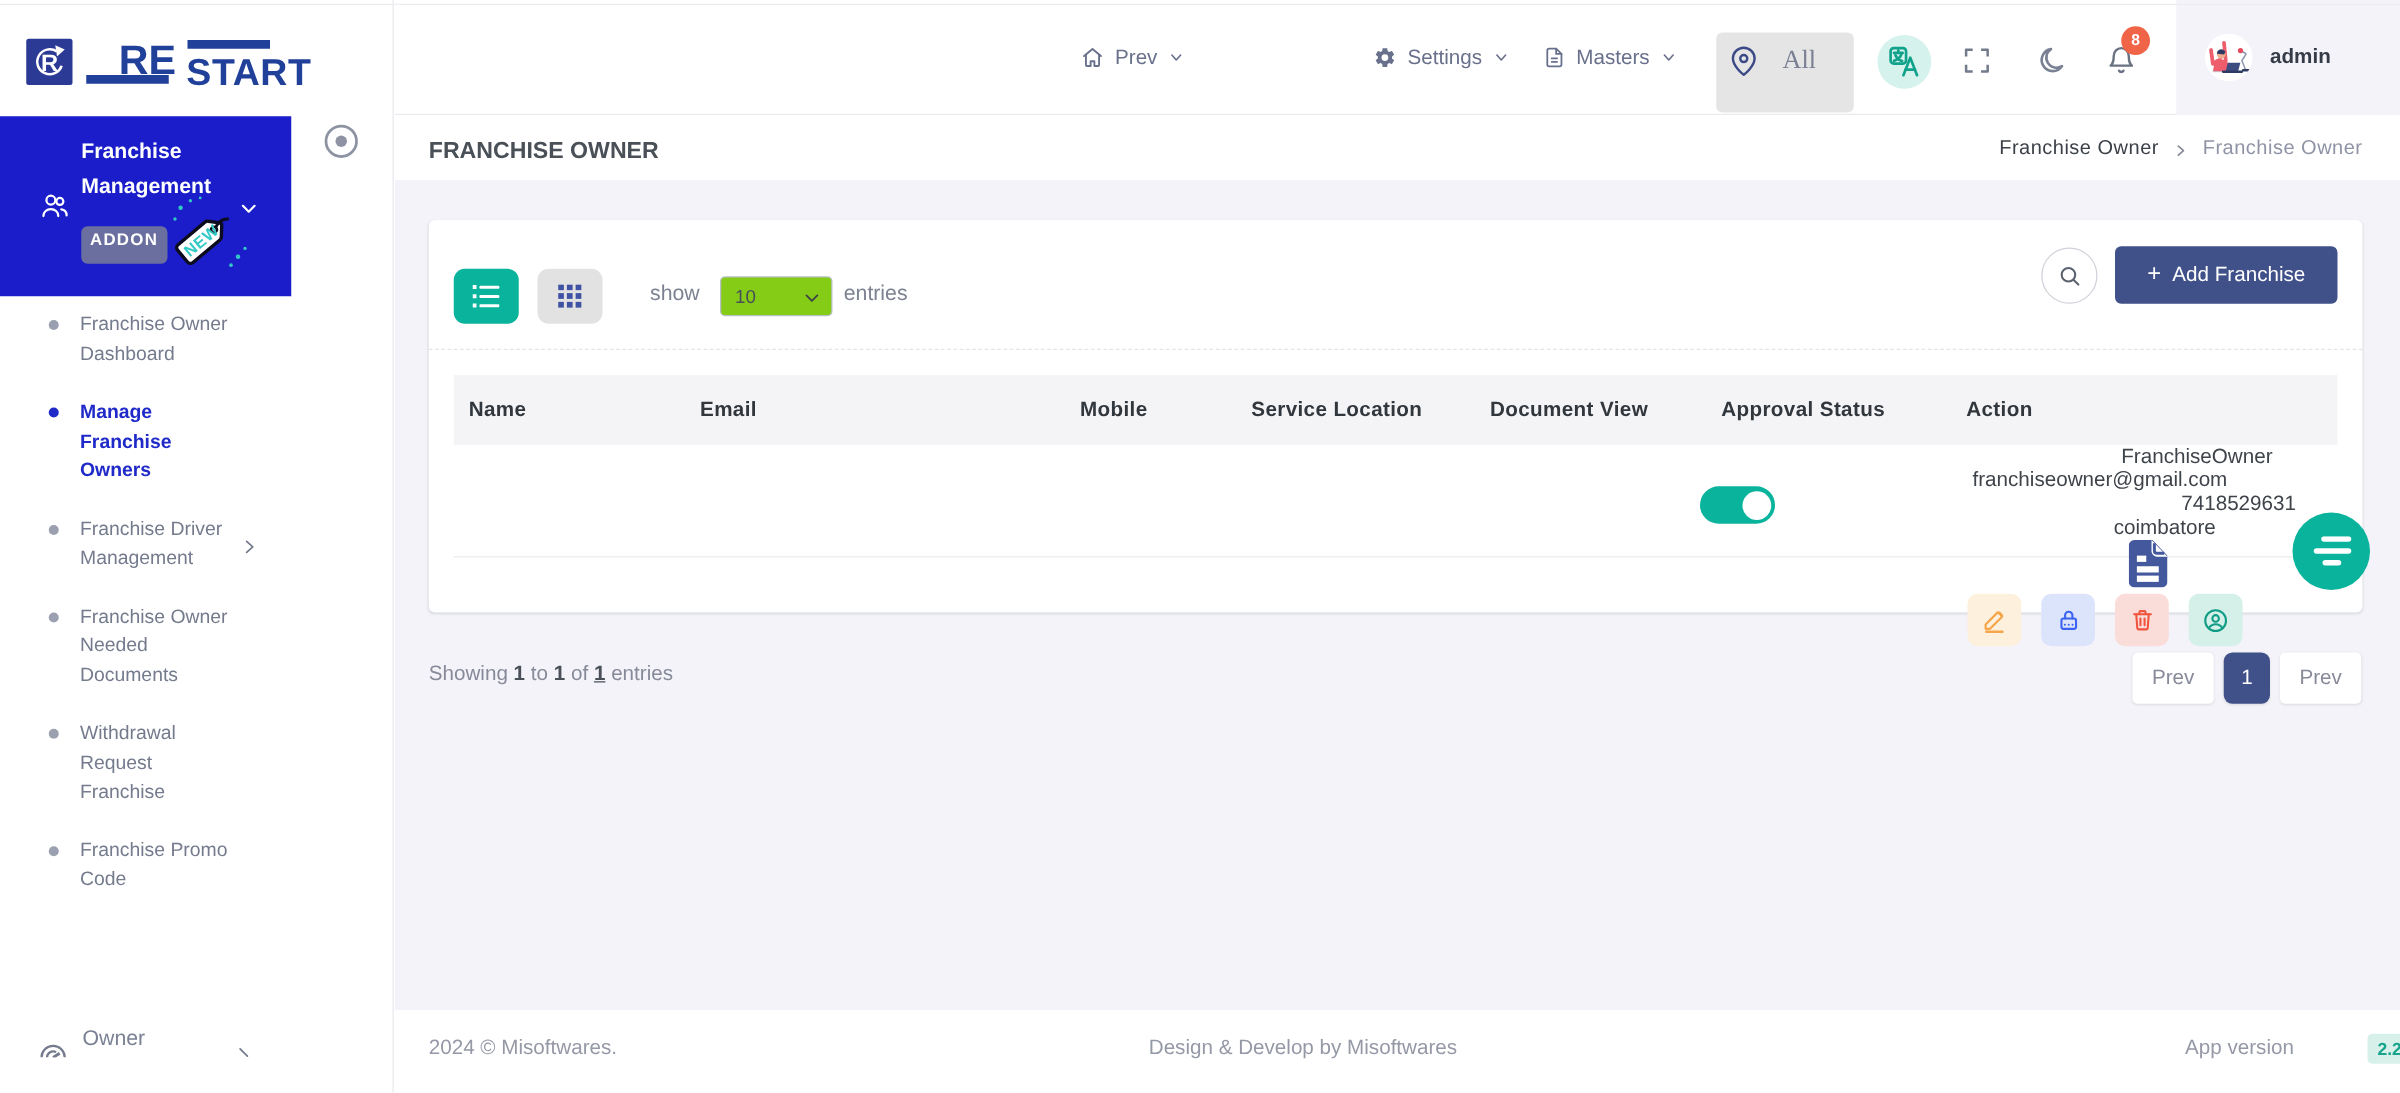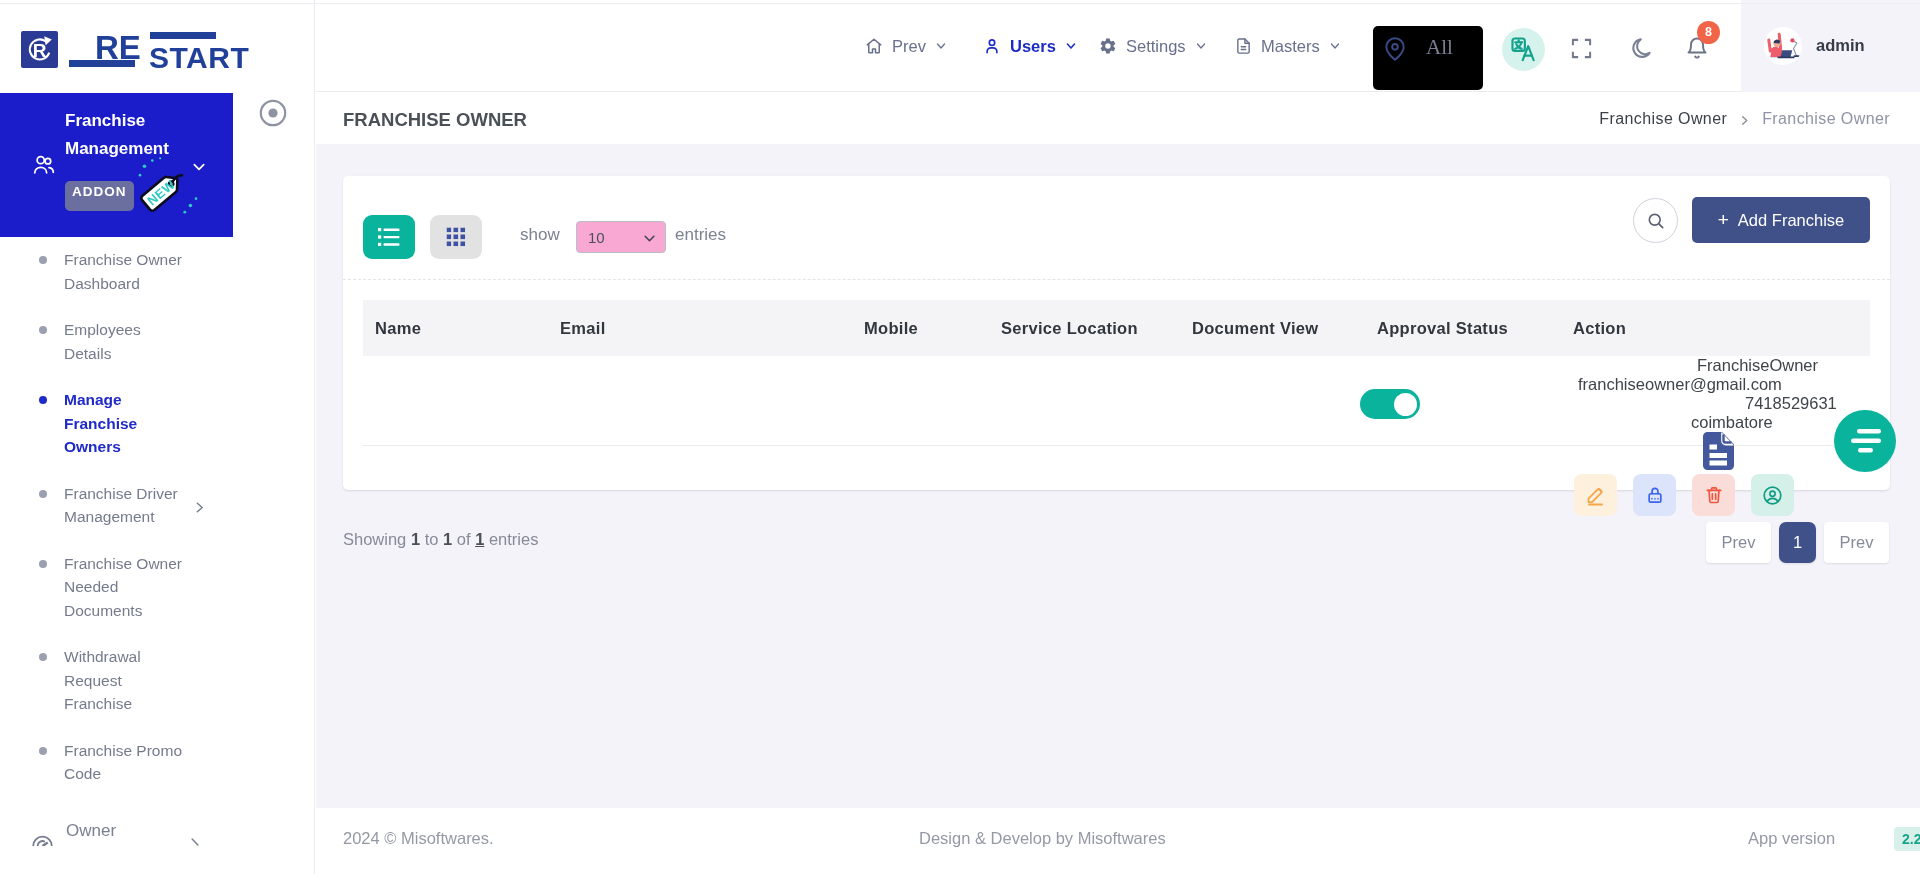--- a/index.html
+++ b/index.html
@@ -19,21 +19,21 @@
 #menu .mi .dot { position:absolute; left:39px; top:8px; width:8px; height:8px; border-radius:50%; background:#9ba0b0; }
 #menu .mi.active { color:#1f2ac9; font-weight:700; }
 #menu .mi.active .dot { background:#1f2ac9; }
 #menu .mi .rchev { position:absolute; left:193px; top:19px; }
 #owneritem { position:absolute; left:0; top:815px; width:260px; color:#747b8d; font-size:16px; }
 
 
 #topbar { position:absolute; left:316px; top:0; width:1604px; height:92px; background:#fff; z-index:4; border-bottom:1px solid #e9ebec;}
 .navitem { position:absolute; top:0; height:92px; display:flex; align-items:center; gap:9px; color:#68708c; font-size:16.5px; }
 .navitem.blue { color:#1b2bc5; font-weight:700; }
-#allbox { position:absolute; left:1057px; top:26px; width:110px; height:64px; background:#000000; border-radius:5px; }
+#allbox { position:absolute; left:1057px; top:26px; width:110px; height:64px; background:#e5e5e5; border-radius:5px; }
 #allbox .pin { position:absolute; left:9px; top:10px; }
 #allbox .alltxt { position:absolute; left:53px; top:9px; font-family:"Liberation Serif", serif; font-size:21px; color:#7b7f93; }
 #transbtn { position:absolute; left:1186px; top:28px; width:43px; height:43px; border-radius:50%; background:#d6f2ec; }
 #transbtn svg { position:absolute; left:8px; top:8px; }
 #fsbtn { position:absolute; left:1254px; top:37px; }
 #moonbtn { position:absolute; left:1313px; top:36px; }
 #bellbtn { position:absolute; left:1369px; top:36px; }
 #bellbadge { position:absolute; left:1381px; top:21px; width:23px; height:23px; border-radius:50%; background:#f06548; color:#fff; font-size:12.5px; font-weight:600; text-align:center; line-height:23px; }
 #adminbox { position:absolute; left:1425px; top:0; width:179px; height:92px; background:#f3f3f9; }
 #avatar { position:absolute; left:23px; top:27px; width:38px; height:38px; border-radius:50%; background:#fff; overflow:hidden; }
@@ -46,21 +46,21 @@
 #breadcrumb .muted { color:#8f93a5; }
 
 
 #content { position:absolute; left:316px; top:144px; width:1604px; height:664px; background:#f3f3f9; }
 #card { position:absolute; left:27px; top:32px; width:1547px; height:314px; background:#fff; border-radius:5px; box-shadow:0 1px 2px rgba(56,65,74,.15); }
 .viewbtn { position:absolute; top:39px; width:52px; height:44px; border-radius:9px; }
 #listbtn { left:20px; background:#0ab39c; }
 #gridbtn { left:87px; background:#e2e2e2; }
 .viewbtn svg { position:absolute; left:50%; top:50%; transform:translate(-50%,-50%); }
 #showtxt { position:absolute; left:177px; top:49px; font-size:17px; color:#7c8291; }
-#selectbox { position:absolute; left:233px; top:45px; width:90px; height:32px; border:1px solid #b9bfc7; border-radius:4px; background:#f9a8d4; }
+#selectbox { position:absolute; left:233px; top:45px; width:90px; height:32px; border:1px solid #b9bfc7; border-radius:4px; background:#84cc16; }
 #selectbox .ten { position:absolute; left:11px; top:7px; font-size:15px; color:#495057; }
 #selectbox svg { position:absolute; right:9px; top:10px; }
 #entriestxt { position:absolute; left:332px; top:49px; font-size:17px; color:#7c8291; }
 #searchbtn { position:absolute; left:1290px; top:22px; width:45px; height:45px; border-radius:50%; border:1px solid #d0d3da; }
 #searchbtn svg { position:absolute; left:12px; top:12px; }
 #addbtn { position:absolute; left:1349px; top:21px; width:178px; height:46px; background:#405189; border-radius:5px; color:#fff; font-size:16.5px; text-align:center; line-height:45px; }
 #addbtn .plus { font-size:19px; font-weight:400; margin-right:9px; }
 #dashsep { position:absolute; left:0px; top:103px; width:1547px; border-top:1px dashed #e3e6e9; }
 #thead { position:absolute; left:20px; top:124px; width:1507px; height:56px; background:#f4f4f7; display:flex; align-items:center; font-size:16.5px; font-weight:700; color:#31373d; letter-spacing:0.3px; }
 #trow { position:absolute; left:20px; top:180px; width:1507px; height:90px; border-bottom:1px solid #e9ebec; display:flex; align-items:flex-end; font-size:16.5px; color:#3f444b;flex-direction:column; }
@@ -104,30 +104,20 @@
 <div style="position:absolute;left:0;top:3px;width:1920px;height:1px;background:#ececf1;z-index:99;"></div>
 
 <div id="topbar">
   <div class="navitem" style="left:549px;">
     <svg width="18" height="18" viewBox="0 0 24 24" fill="none" stroke="#68708c" stroke-width="2" stroke-linecap="round" stroke-linejoin="round">
         <path d="M3 10.5 12 3l9 7.5"></path>
         <path d="M5 9.5V20a1 1 0 0 0 1 1h4v-5h4v5h4a1 1 0 0 0 1-1V9.5"></path>
       </svg>
     <span>Prev</span>
     <svg width="12" height="12" viewBox="0 0 24 24" fill="none" stroke="#68708c" stroke-width="2.6" stroke-linecap="round" stroke-linejoin="round">
-        <polyline points="5 8 12 16 19 8"></polyline>
-      </svg>
-  </div>
-  <div class="navitem blue" style="left:667px;">
-    <svg width="18" height="18" viewBox="0 0 24 24" fill="none" stroke="#1b2bc5" stroke-width="2.2" stroke-linecap="round" stroke-linejoin="round">
-        <circle cx="12" cy="7.5" r="3.6"></circle>
-        <path d="M5.5 21v-1.6a5 5 0 0 1 5-5h3a5 5 0 0 1 5 5V21"></path>
-      </svg>
-    <span>Users</span>
-    <svg width="12" height="12" viewBox="0 0 24 24" fill="none" stroke="#1b2bc5" stroke-width="3" stroke-linecap="round" stroke-linejoin="round">
         <polyline points="5 8 12 16 19 8"></polyline>
       </svg>
   </div>
   <div class="navitem" style="left:783px;">
     <svg width="18" height="18" viewBox="0 0 24 24" fill="#68708c">
         <path d="M19.4 13c.04-.32.06-.66.06-1s-.02-.68-.07-1l2.1-1.65a.5.5 0 0 0 .12-.64l-2-3.46a.5.5 0 0 0-.61-.22l-2.49 1a7.3 7.3 0 0 0-1.73-1l-.37-2.65A.5.5 0 0 0 13.9 2h-4a.5.5 0 0 0-.5.42l-.37 2.65c-.63.26-1.2.6-1.73 1l-2.49-1a.5.5 0 0 0-.61.22l-2 3.46a.5.5 0 0 0 .12.64L4.4 11c-.05.32-.07.66-.07 1s.02.68.07 1l-2.1 1.65a.5.5 0 0 0-.12.64l2 3.46c.14.24.42.34.61.22l2.49-1c.53.4 1.1.74 1.73 1l.37 2.65a.5.5 0 0 0 .5.42h4a.5.5 0 0 0 .5-.42l.37-2.65c.63-.26 1.2-.6 1.73-1l2.49 1c.25.1.5 0 .61-.22l2-3.46a.5.5 0 0 0-.12-.64zM11.9 15.6a3.6 3.6 0 1 1 0-7.2 3.6 3.6 0 0 1 0 7.2z"></path>
       </svg>
     <span>Settings</span>
     <svg width="12" height="12" viewBox="0 0 24 24" fill="none" stroke="#68708c" stroke-width="2.6" stroke-linecap="round" stroke-linejoin="round">
         <polyline points="5 8 12 16 19 8"></polyline>
@@ -367,21 +357,20 @@
         <circle cx="47" cy="51" r="1.3" fill="#30c9c5"></circle>
         <circle cx="25" cy="3" r="1" fill="#30c9c5"></circle>
     </svg>
   </div>
   <div id="sidetoggle"><svg width="30" height="30" viewBox="0 0 30 30">
         <circle cx="15" cy="15" r="12.2" fill="none" stroke="#8d93a2" stroke-width="2.2"></circle>
         <circle cx="15" cy="15" r="4.6" fill="#8d93a2"></circle>
       </svg></div>
   <div id="menu">
     <div class="mi"><span class="dot"></span>Franchise Owner<br>Dashboard</div>
-    <div class="mi"><span class="dot"></span>Employees<br>Details</div>
     <div class="mi active"><span class="dot"></span>Manage<br>Franchise<br>Owners</div>
     <div class="mi"><span class="dot"></span>Franchise Driver<br>Management
       <svg class="rchev" width="13" height="13" viewBox="0 0 24 24" fill="none" stroke="#747b8d" stroke-width="2.6" stroke-linecap="round" stroke-linejoin="round">
           <polyline points="8 4 17 12 8 20"></polyline>
         </svg>
     </div>
     <div class="mi"><span class="dot"></span>Franchise Owner<br>Needed<br>Documents</div>
     <div class="mi"><span class="dot"></span>Withdrawal<br>Request<br>Franchise</div>
     <div class="mi"><span class="dot"></span>Franchise Promo<br>Code</div>
   </div>

